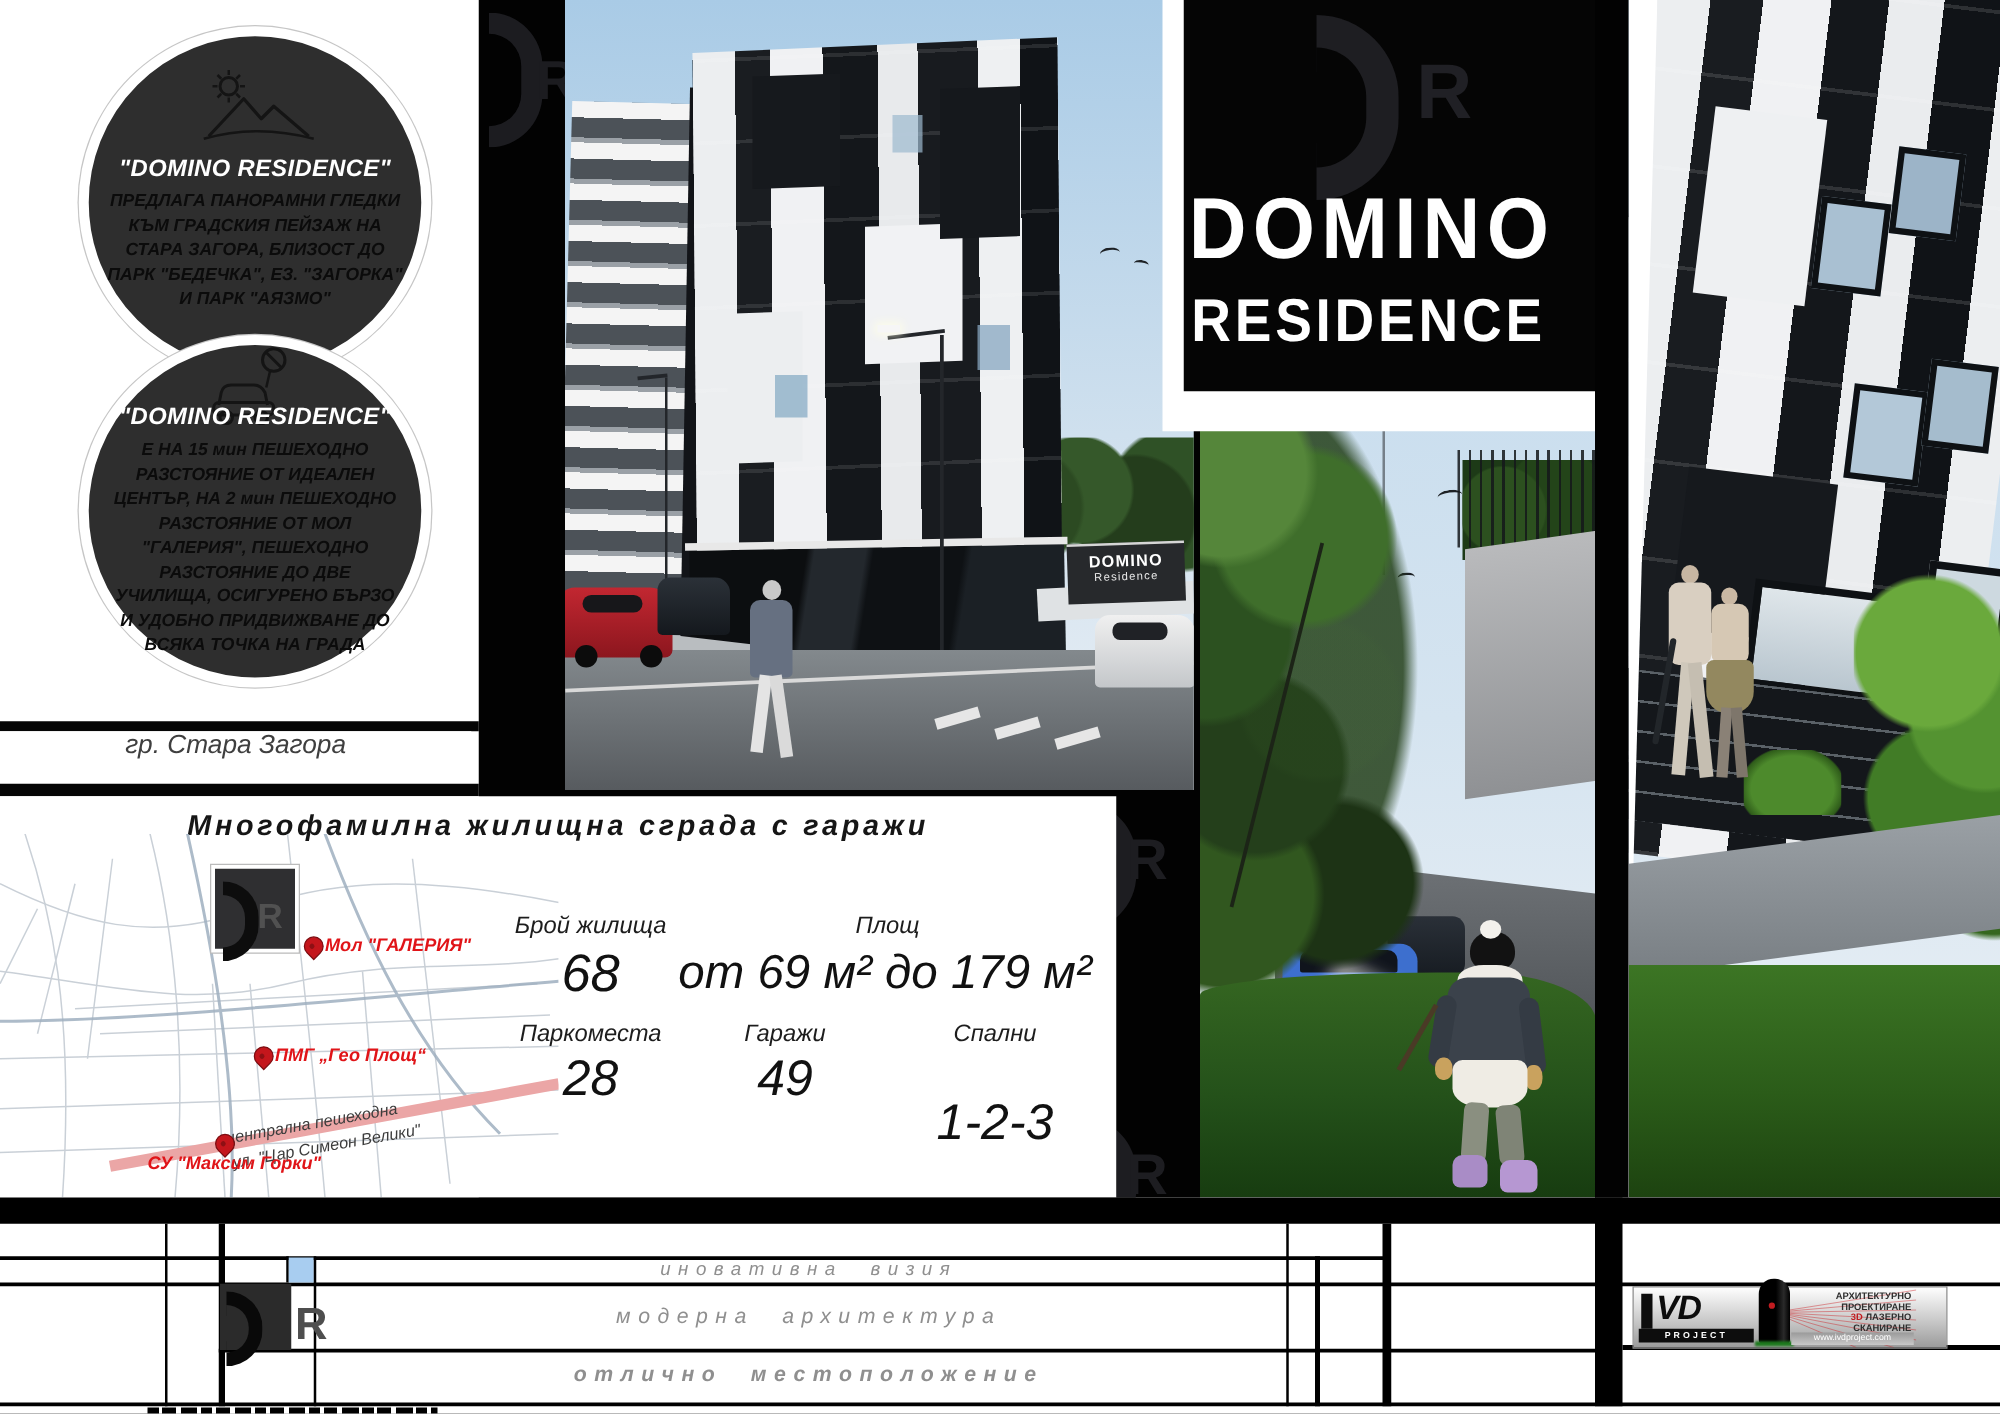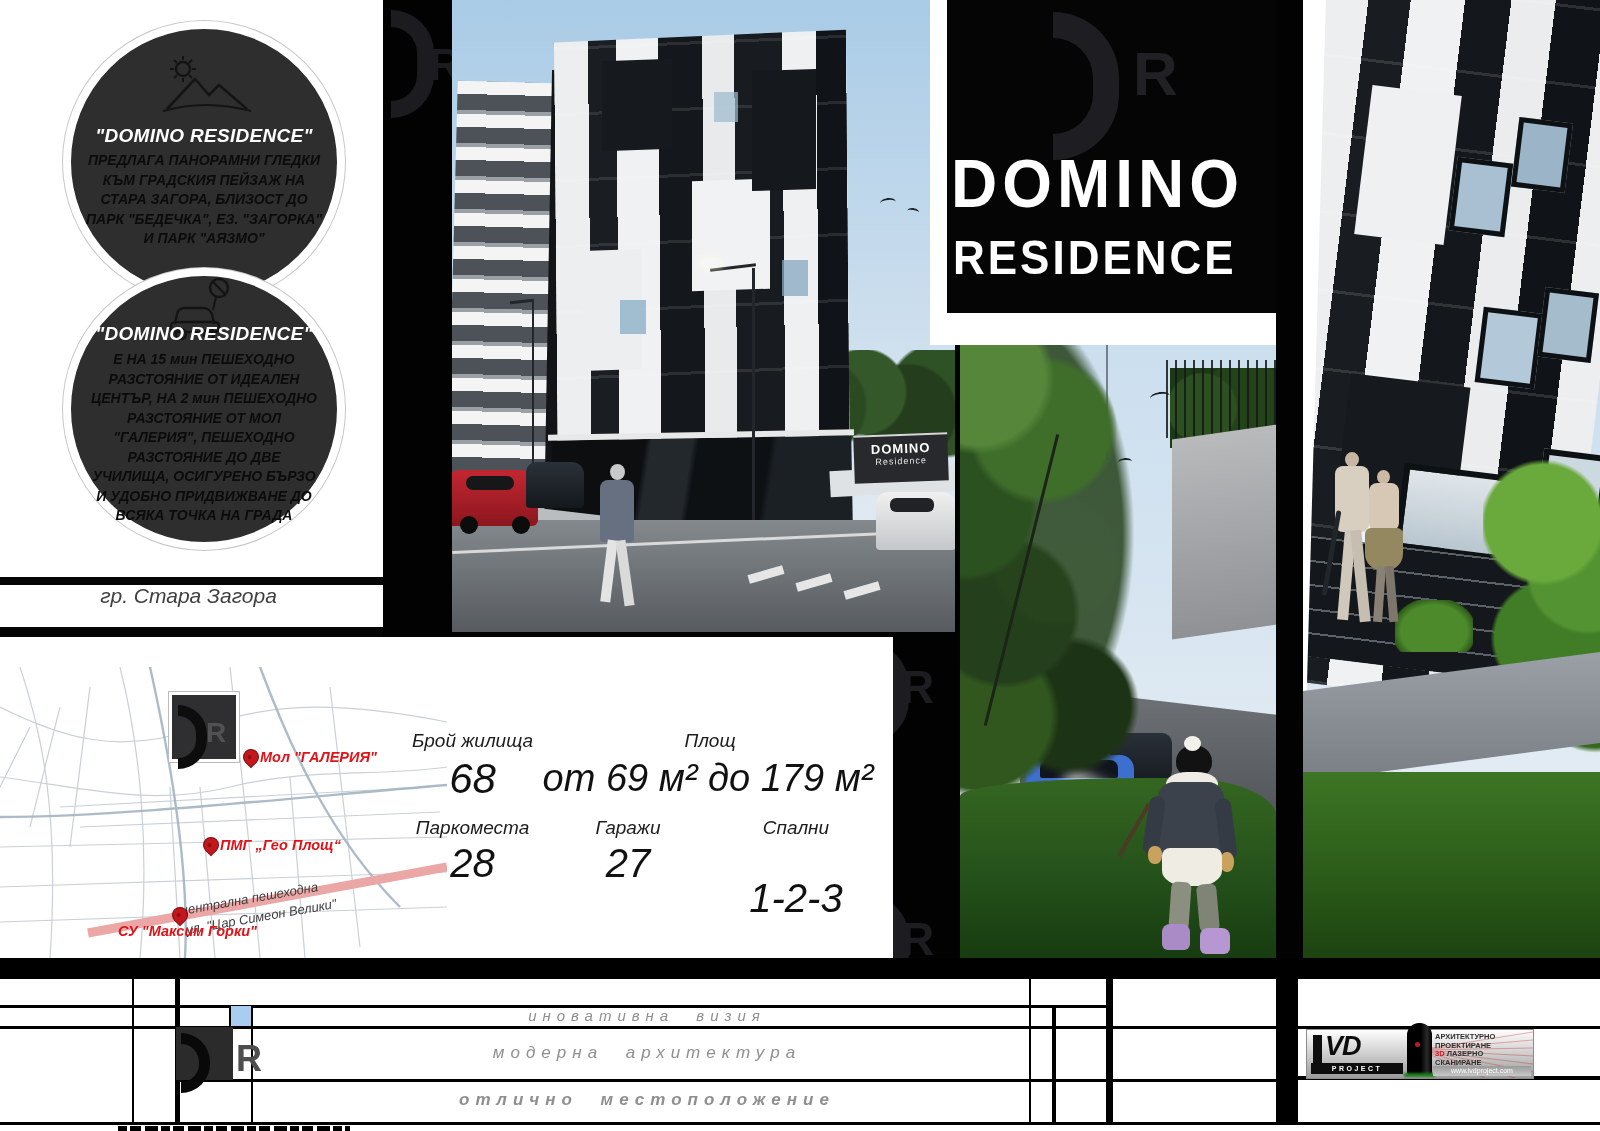--- a/index.html
+++ b/index.html
@@ -54,21 +54,21 @@
 
   
   .tbline{background:#000;}
   .slogan{font-style:italic;font-size:17px;letter-spacing:6px;word-spacing:12px;color:#8f8f8f;text-align:center;white-space:nowrap;}
   .footdr{background:#2b2b2b;}
 
   
   .ivdbox{background:linear-gradient(180deg,#fefefe,#c9c9c9 55%,#9b9b9b);border:1px solid #8b8b8b;}
   .ivdname{font-weight:bold;font-size:27px;color:#0d0d0d;letter-spacing:-1px;font-style:italic;}
   .ivdproj{background:#0d0d0d;color:#fff;font-size:7px;letter-spacing:2.5px;text-align:center;line-height:11px;font-weight:bold;}
-  .ivdsvc{font-size:7.5px;font-weight:bold;color:#2e2e2e;line-height:8.5px;white-space:nowrap;}
+  .ivdsvc{font-size:7.5px;font-weight:bold;color:#2e2e2e;text-align:right;line-height:8.5px;white-space:nowrap;}
   .ivdsite{background:linear-gradient(180deg,#9a9a9a,#c8c8c8);color:#fff;font-size:7px;text-align:center;line-height:10px;}
 
   .sign-line1{color:#fff;font-weight:bold;font-size:13px;letter-spacing:1px;}
   .sign-line2{color:#e9e9e9;font-size:9px;letter-spacing:1px;}
 </style>
 </head>
 <body>
 
 <div id="poster" class="nosel">
 
@@ -240,20 +240,21 @@
     <div class="abs circ-body" style="left:16px;top:74px;width:234px;">Е НА 15 мин ПЕШЕХОДНО РАЗСТОЯНИЕ ОТ ИДЕАЛЕН ЦЕНТЪР, НА 2 мин ПЕШЕХОДНО РАЗСТОЯНИЕ ОТ МОЛ "ГАЛЕРИЯ", ПЕШЕХОДНО РАЗСТОЯНИЕ ДО ДВЕ УЧИЛИЩА, ОСИГУРЕНО БЪРЗО И УДОБНО ПРИДВИЖВАНЕ ДО ВСЯКА ТОЧКА НА ГРАДА</div>
   </div>
 
   <div class="abs locbar" style="left:0;top:577px;width:383px;height:8px;"></div>
   <div class="abs" style="left:0;top:585px;width:377px;height:42px;background:#fff;">
     <div class="loctext">гр. Стара Загора</div>
   </div>
   <div class="abs locbar" style="left:0;top:627px;width:383px;height:10px;"></div>
 
   <div class="abs panel" style="left:0;top:637px;width:893px;height:321px;">
+    <div class="abs heading" style="left:0;top:10px;width:893px;">Многофамилна жилищна сграда с гаражи</div>
 
     <div class="abs" style="left:0;top:30px;width:447px;height:291px;overflow:hidden;">
       <svg width="447" height="291" viewBox="0 0 447 291">
         <g stroke="#c4cbd3" stroke-width="1.2" fill="none" opacity="0.9">
           <path d="M0 40 C60 70 120 90 200 60 C260 40 320 30 447 55"></path>
           <path d="M0 110 C80 120 150 140 230 120 C310 100 380 110 447 100"></path>
           <path d="M20 0 C40 60 60 140 50 291"></path>
           <path d="M120 0 C140 80 150 180 140 291"></path>
           <path d="M230 0 C240 90 250 180 260 291"></path>
           <path d="M330 20 C340 100 350 190 360 280"></path>
@@ -294,21 +295,21 @@
     </div>
 
     <div class="abs stat-label" style="left:400px;top:93px;width:145px;">Брой жилища</div>
     <div class="abs stat-value" style="left:400px;top:118px;width:145px;">68</div>
     <div class="abs stat-label" style="left:545px;top:93px;width:330px;">Площ</div>
     <div class="abs stat-value" style="left:528px;top:120px;width:360px;font-size:38px;">от 69 м² до 179 м²</div>
 
     <div class="abs stat-label" style="left:400px;top:180px;width:145px;">Паркоместа</div>
     <div class="abs stat-value" style="left:400px;top:204px;width:145px;font-size:40px;">28</div>
     <div class="abs stat-label" style="left:558px;top:180px;width:140px;">Гаражи</div>
-    <div class="abs stat-value" style="left:558px;top:204px;width:140px;font-size:40px;">27</div>
+    <div class="abs stat-value" style="left:558px;top:204px;width:140px;font-size:40px;">49</div>
     <div class="abs stat-label" style="left:722px;top:180px;width:148px;">Спални</div>
     <div class="abs stat-value" style="left:722px;top:204px;width:148px;font-size:40px;margin-top:35px;">1-2-3</div>
   </div>
 
   <div class="abs" style="left:930px;top:0;width:350px;height:345px;background:#fff;"></div>
   <div class="abs" style="left:947px;top:0;width:330px;height:313px;background:#050505;overflow:visible;">
     <span class="dglyph abs" style="left:106px;top:12px;width:40px;height:96px;border-width:26px;border-color:#1e1e22;"></span>
     <span class="abs" style="left:186px;top:38px;font-weight:bold;font-size:62px;color:#202025;">R</span>
     <div class="abs wordmark1" style="left:4px;top:146px;">DOMINO</div>
     <div class="abs wordmark2" style="left:6px;top:232px;">RESIDENCE</div>
@@ -382,21 +383,21 @@
   <div class="abs slogan" style="left:262px;top:1090px;width:770px;font-weight:bold;">отлично местоположение</div>
 
   <div class="abs footdr" style="left:176px;top:1027px;width:57px;height:53px;">
     <span class="dglyph abs" style="left:5px;top:6px;width:18px;height:38px;border-width:11px;border-color:#090909;"></span>
   </div>
   <span class="abs" style="left:236px;top:1038px;font-weight:bold;font-size:36px;color:#4e4e4e;">R</span>
 
   <div class="abs" style="left:118px;top:1126px;width:232px;height:5px;
     background:repeating-linear-gradient(90deg,#000 0 9px,#fff 9px 12px,#000 12px 23px,#fff 23px 27px,#000 27px 40px,#fff 40px 43px);"></div>
 
-  <div class="abs ivdbox" style="left:1306px;top:1029px;width:226px;height:48px;">
+  <div class="abs ivdbox" style="left:1306px;top:1029px;width:226px;height:48px;padding-left:24px;">
     <div class="abs" style="left:6px;top:5px;width:9px;height:28px;background:#0d0d0d;"></div>
     <div class="abs ivdname" style="left:18px;top:1px;">VD</div>
     <div class="abs ivdproj" style="left:4px;top:33px;width:92px;height:11px;">PROJECT</div>
 
     <svg class="abs" style="left:98px;top:0;" width="128" height="48" viewBox="0 0 128 48">
       <g stroke="rgba(205,30,35,0.5)" stroke-width="0.7">
         <line x1="14" y1="20" x2="128" y2="2"></line>
           <line x1="14" y1="20" x2="128" y2="10"></line>
         <line x1="14" y1="20" x2="128" y2="18"></line>
           <line x1="14" y1="20" x2="128" y2="26"></line>

